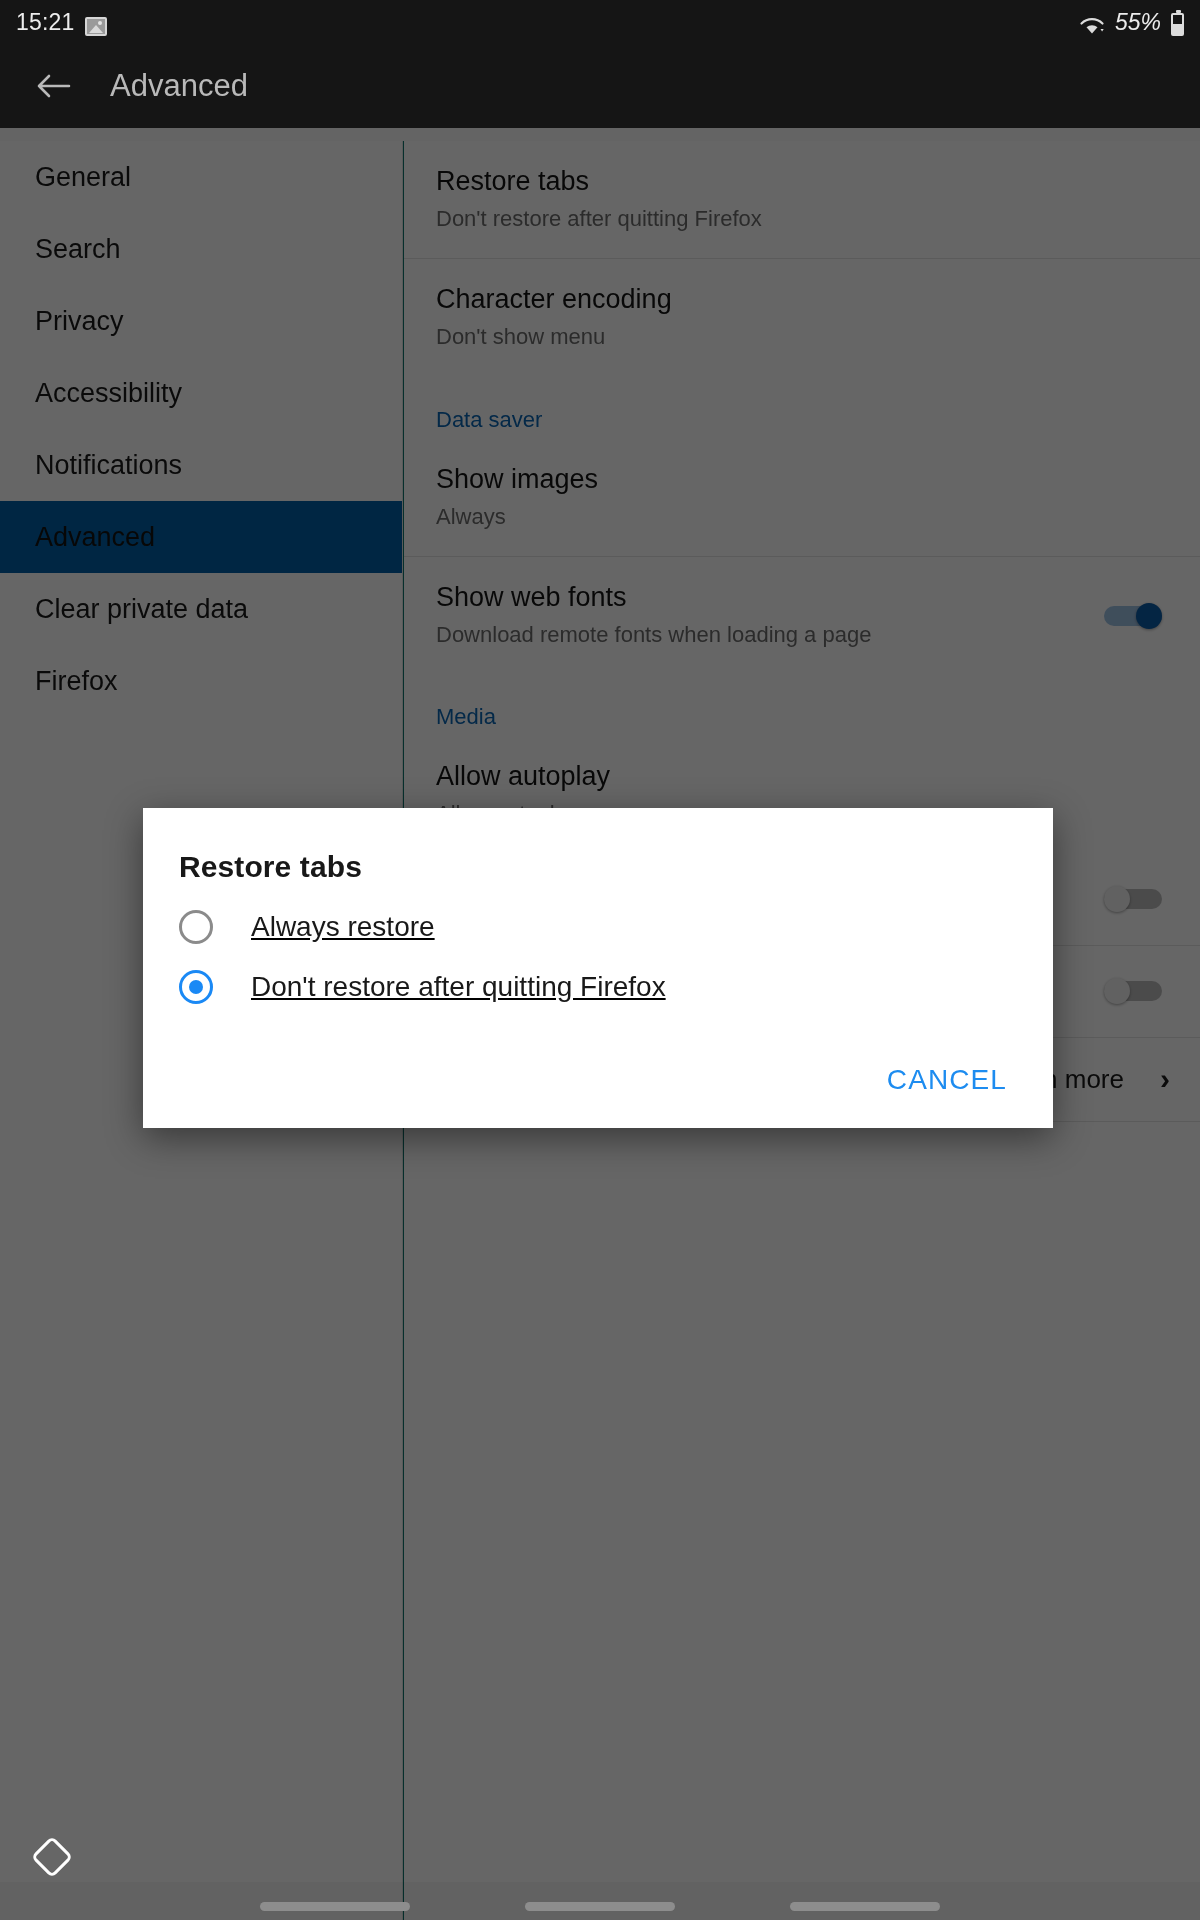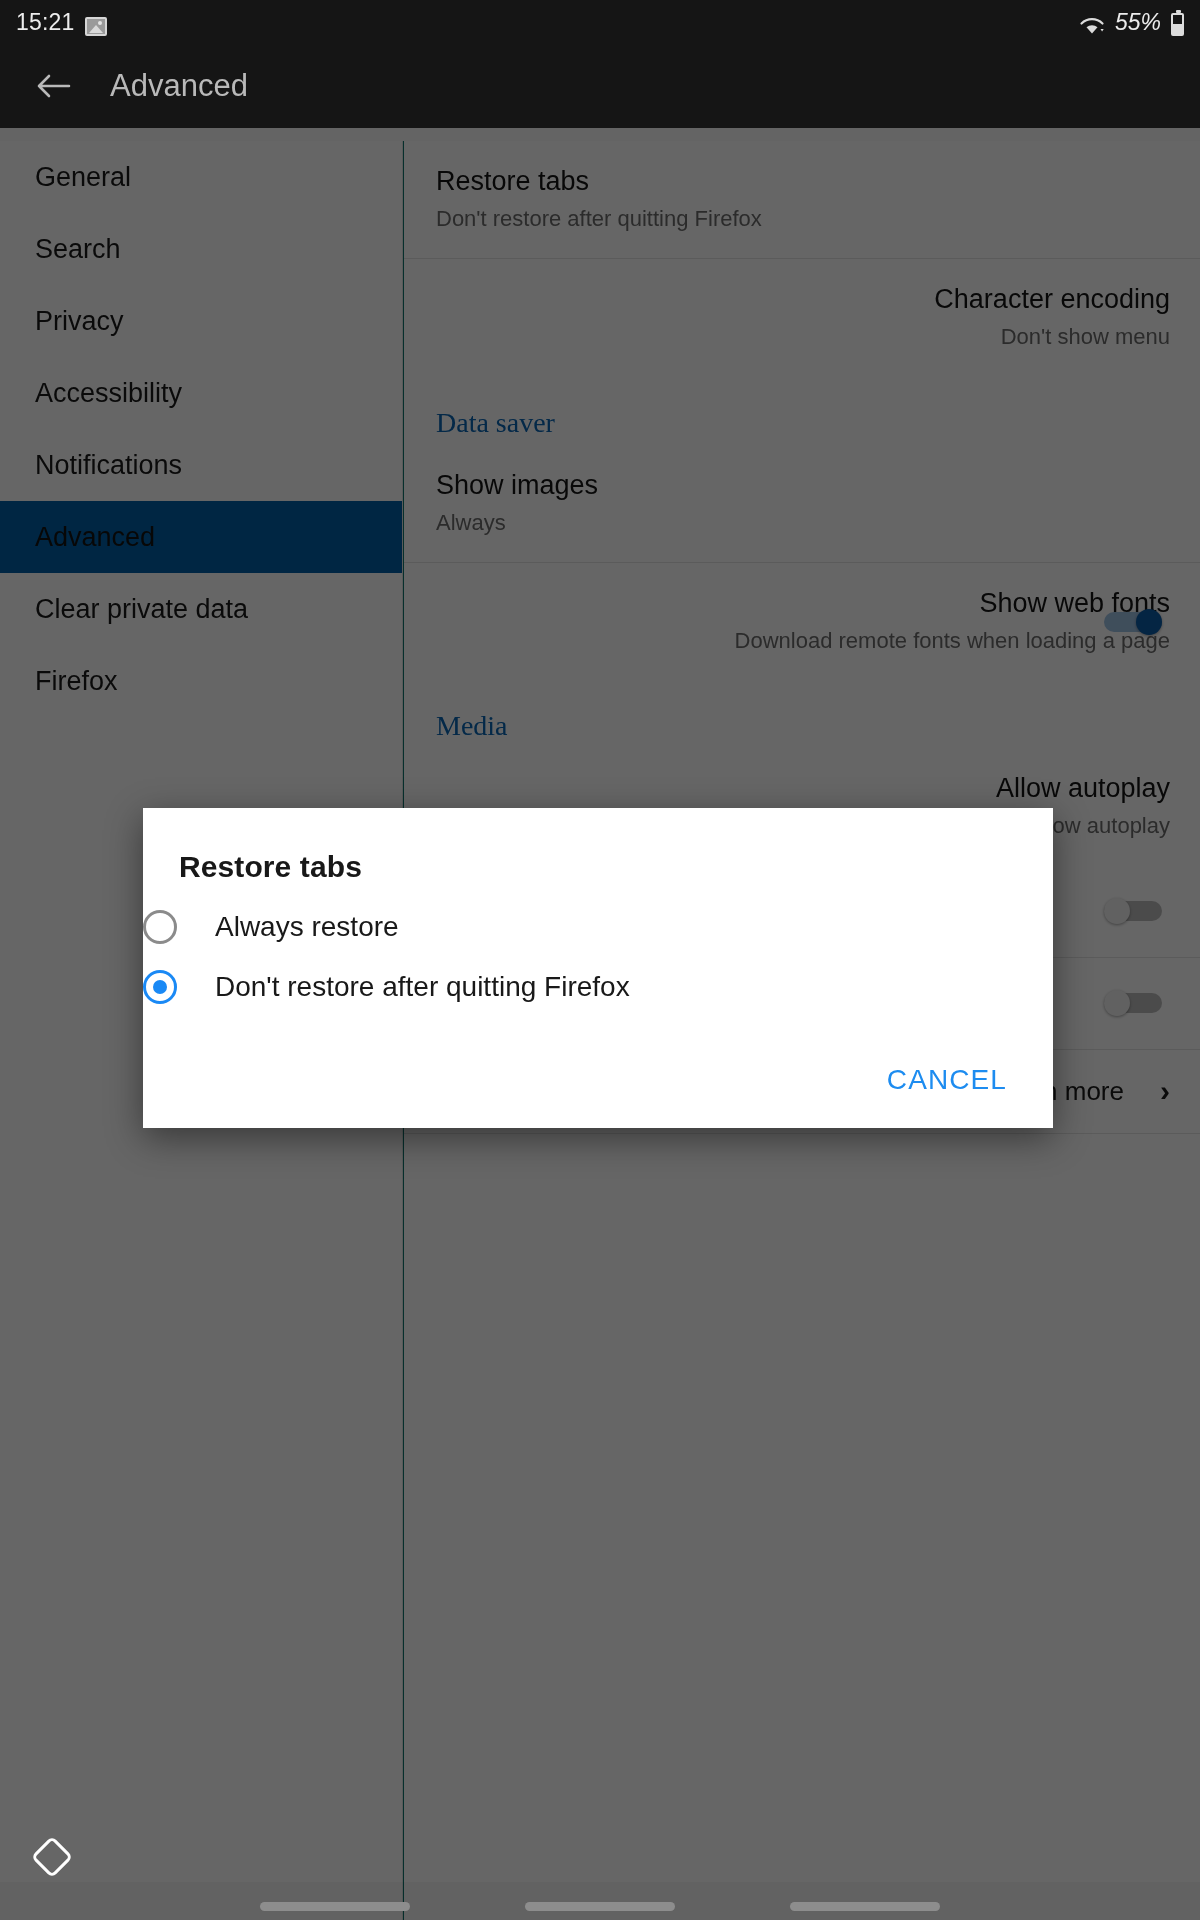--- a/index.html
+++ b/index.html
@@ -73,25 +73,25 @@
   .side-item.selected { background: #0060a8; color: #131313; }
 
   .content {
     position: absolute; top: 0; left: 404px; width: 796px; height: 100%;
     background: #ffffff;
   }
   .pref-row {
     padding: 24px 30px 26px 32px; border-bottom: 1px solid #e4e4e4;
     position: relative; min-height: 92px;
   }
-  .pref-row.nobord { border-bottom: none; text-align: right; }
+  .pref-row.nobord { border-bottom: none; }
   .pref-title { font-size: 27px; color: #161616; line-height: 1.22; }
   .pref-sub { font-size: 22px; color: #6d6d6d; margin-top: 8px; line-height: 1.2; }
   .section-head {
-    padding: 30px 30px 6px 32px; font-size: 28px; color: #0a66b5; font-weight: 400; font-family: Liberation Serif, serif;
+    padding: 30px 30px 6px 32px; font-size: 22px; color: #0a66b5; font-weight: 400;
   }
   .toggle {
     position: absolute; right: 38px; top: 50%; transform: translateY(-50%);
     width: 58px; height: 26px;
   }
   .toggle .track {
     position: absolute; top: 3px; left: 0; width: 58px; height: 20px;
     border-radius: 10px; background: #bcbcbc;
   }
   .toggle .knob {
@@ -117,21 +117,21 @@
   
   .dialog {
     position: absolute; left: 143px; top: 808px; width: 910px; height: 320px;
     background: #ffffff; box-shadow: 0 10px 34px rgba(0,0,0,.45);
   }
   .dlg-title {
     font-size: 30px; color: #181818; font-weight: 700;
     padding: 42px 0 0 36px; letter-spacing: .1px;
   }
   .radio-row {
-    display: flex; align-items: center; margin-top: 26px; cursor: pointer;
+    display: flex; align-items: center; padding-left: 36px; margin-top: 26px; cursor: pointer; text-decoration: underline;
   }
   .radio-row:first-of-type { margin-top: 30px; }
   .radio {
     width: 34px; height: 34px; border-radius: 50%;
     border: 3px solid #8b8b8b; position: relative; flex: 0 0 auto;
   }
   .radio.checked { border-color: #1a89f5; }
   .radio.checked::after {
     content: ""; position: absolute; left: 7px; top: 7px;
     width: 14px; height: 14px; border-radius: 50%; background: #1a89f5;

